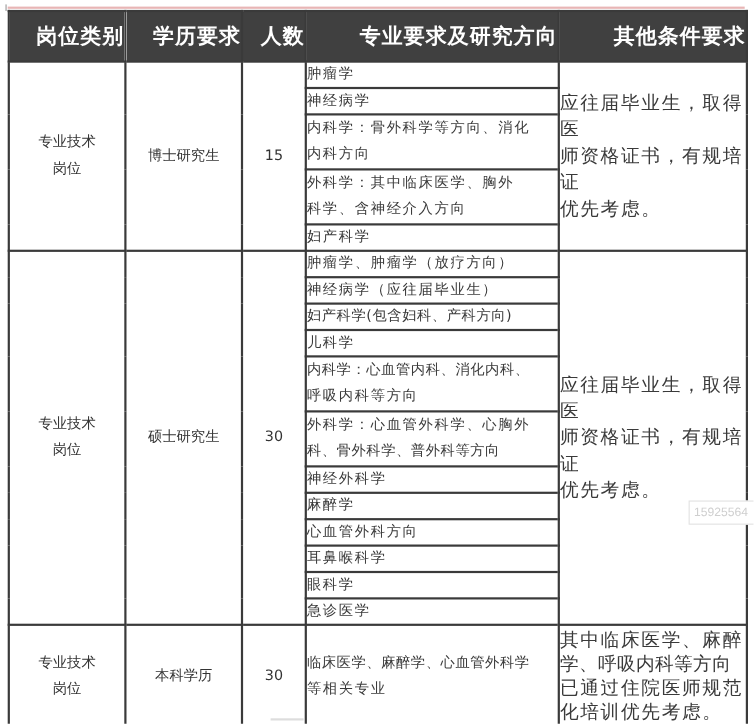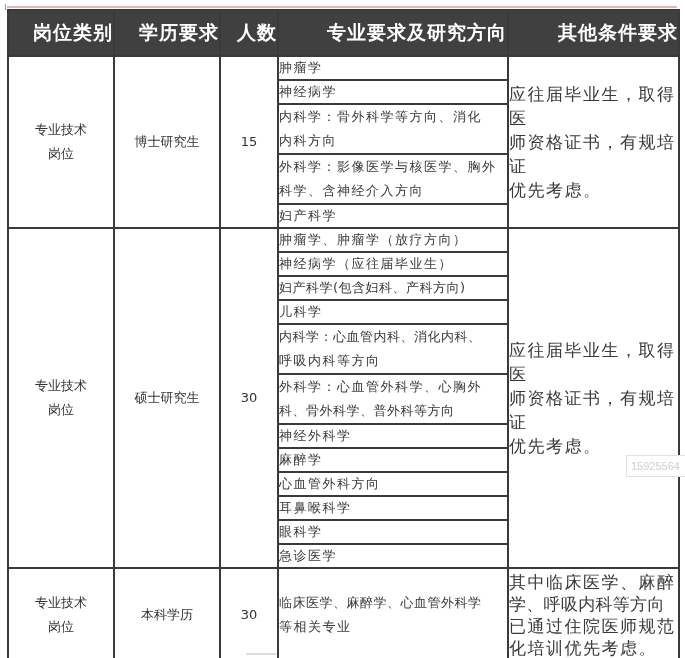--- a/index.html
+++ b/index.html
@@ -79,21 +79,21 @@
         </td>
     </tr>
     <tr style="height:49px">
       <td class="sub two">
         <div>内科学：骨外科学等方向、消化</div>
         <div>内科方向</div>
       </td>
     </tr>
     <tr style="height:49px">
       <td class="sub two">
-        <div>外科学：影像医学与核医学、胸外</div>
+        <div>外科学：其中临床医学、胸外</div>
         <div>科学、含神经介入方向</div>
       </td>
     </tr>
     <tr style="height:24px">
       <td class="sub">
           <div>妇产科学</div>
         </td>
     </tr>
 
     <tr style="height:24px">

